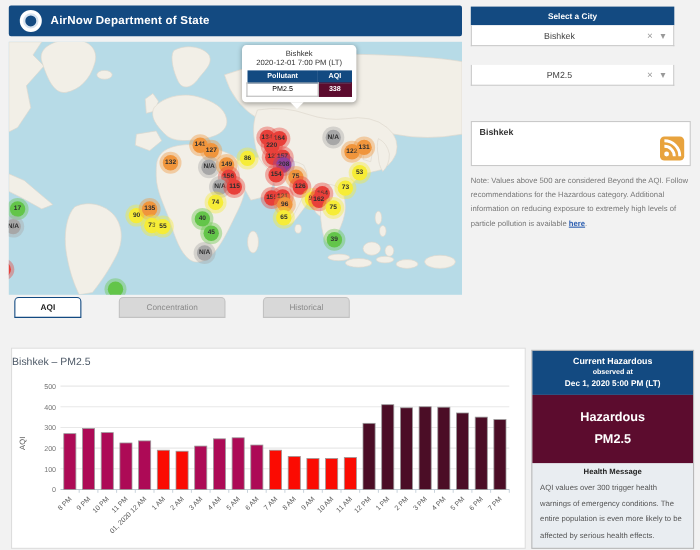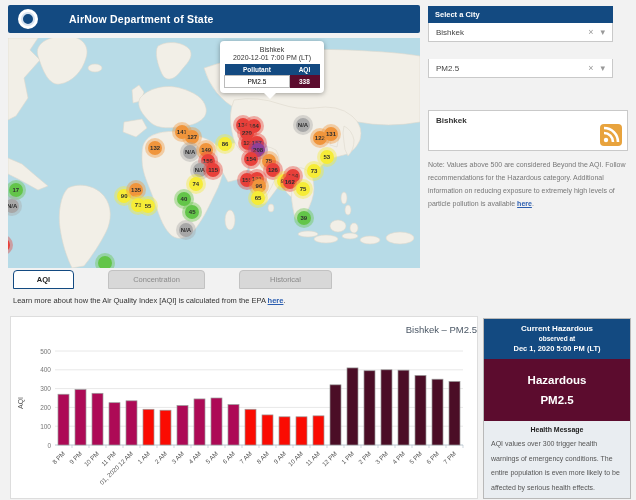--- a/index.html
+++ b/index.html
@@ -3,59 +3,59 @@
 <meta charset="utf-8">
 <style>
   html,body{margin:0;padding:0;}
   body{width:636px;height:500px;background:#f2f2f2;font-family:"Liberation Sans",sans-serif;overflow:hidden;position:relative;}
   .app{position:absolute;inset:0;}
 
   
   .header-bar{position:absolute;left:8px;top:5px;width:412px;height:28px;background:#134a81;border-radius:2px;display:flex;align-items:center;gap:8px;padding:0 10px;box-sizing:border-box;}
   .seal{width:20px;height:20px;border-radius:50%;background:#fff;display:flex;align-items:center;justify-content:center;flex:0 0 auto;}
   .seal-inner{width:14px;height:14px;border-radius:50%;background:#134a81;border:2px solid #d7e3f0;box-sizing:border-box;}
-  .app-title{color:#fff;font-size:10.5px;font-weight:bold;letter-spacing:.2px;margin-left:23px;}
+  .app-title{color:#fff;font-size:10.5px;font-weight:bold;letter-spacing:.2px;}
 
   
   .map{position:absolute;left:8px;top:38px;width:412px;height:230px;background:#b7dbe7;overflow:hidden;}
   .map svg.land{position:absolute;inset:0;}
   .marker{position:absolute;width:14px;height:14px;margin:-7px 0 0 -7px;border-radius:50%;display:flex;align-items:center;justify-content:center;font-size:6px;font-weight:bold;color:#2e2e2e;line-height:1;}
   
   .popup{position:absolute;left:212px;top:3px;width:104px;background:#fff;border-radius:4px;box-shadow:0 1px 5px rgba(0,0,0,.35);padding:5px 4px 5px;box-sizing:border-box;text-align:center;z-index:30;}
   .popup .city{font-size:7px;color:#333;}
   .popup .dt{font-size:7px;color:#333;margin-top:1px;}
   .popup table{width:100%;border-collapse:collapse;margin-top:3px;}
   .popup th{background:#134a81;color:#fff;font-size:6.5px;padding:2px 1px;}
   .popup td{font-size:6.5px;padding:2px 1px;border:1px solid #bbb;}
   .popup td.aqi{background:#5c0c2e;color:#fff;font-weight:bold;border-color:#5c0c2e;}
   .popup-pointer{position:absolute;left:44px;top:100%;width:0;height:0;border:6px solid transparent;border-top-color:#fff;}
 
   
-  .panel{position:absolute;left:428px;width:185px;box-sizing:border-box;}
+  .panel{position:absolute;left:428px;width:185px;box-sizing:border-box;text-align:center;}
   .panel .ph{background:#134a81;color:#fff;font-size:7.5px;font-weight:bold;padding:4px 7px;}
   .panel .pb{background:#fff;border:1px solid #c9c9c9;border-top:none;display:flex;align-items:center;padding:4px 7px;font-size:8px;color:#444;}
   .pb .val{flex:1;}
   .pb .ctl{color:#999;font-size:9px;margin-left:7px;cursor:pointer;}
   .feed{position:absolute;left:428px;top:110px;width:200px;height:41px;background:#fff;border:1px solid #c9c9c9;box-sizing:border-box;}
   .feed .fcity{position:absolute;left:7px;top:5px;font-size:8px;font-weight:bold;color:#333;}
   .rss{position:absolute;right:5px;bottom:4px;width:22px;height:22px;border-radius:4px;background:#e8a33d;}
   .note{position:absolute;left:428px;top:158px;width:200px;font-size:7px;color:#777;line-height:13px;}
   .note a,.learn a{color:#2a5db0;font-weight:bold;text-decoration:underline;cursor:pointer;}
 
   
   .tabs{position:absolute;left:13px;top:270px;height:19px;display:flex;gap:2px;}
   .tab{height:19px;display:flex;align-items:center;justify-content:center;font-size:7.5px;box-sizing:border-box;border-radius:4px 4px 0 0;cursor:pointer;}
   .tab.active{background:#fff;border:1px solid #134a81;color:#222;font-weight:bold;width:61px;}
   .tab.inactive{background:#d8d8d8;border:1px solid #c2c2c2;color:#8a8a8a;margin-left:32px;}
-  .tab.w1{width:97px}.tab.w2{width:93px}
+  .tab.w1{width:97px}.tab.w2{width:79px}
   .learn{position:absolute;left:13px;top:296px;font-size:7.5px;color:#333;}
 
   
   .chart-card{position:absolute;left:10px;top:316px;width:468px;height:183px;background:#fff;border:1px solid #ddd;box-sizing:border-box;}
-  .chart-title{text-align:right;font-size:9.5px;color:#4c5866;margin-top:7px;}
+  .chart-title{text-align:left;font-size:9.5px;color:#4c5866;margin-top:7px;}
 
   
   .cc{position:absolute;left:483px;top:318px;width:148px;height:181px;border:1px solid #b9b9b9;box-sizing:border-box;background:#e9edf1;}
   .cc-head{background:#134a81;color:#fff;text-align:center;padding:5px 2px 6px;}
   .cc-head .t{font-size:8px;font-weight:bold;}
   .cc-head .o{font-size:6.5px;font-weight:bold;margin-top:2px;}
   .cc-head .d{font-size:7.5px;font-weight:bold;margin-top:2px;}
   .cc-mid{background:#5c0c2e;color:#fff;text-align:center;padding:11px 2px;}
   .cc-mid div{font-size:11.5px;font-weight:bold;line-height:20px;}
   .cc-health{padding:5px 7px;}
@@ -221,23 +221,20 @@
   <div class="note">
     <span>Note: Values above 500 are considered Beyond the AQI. Follow recommendations for the Hazardous category. Additional information on reducing exposure to extremely high levels of particle pollution is available </span><a>here</a><span>.</span>
   </div>
 
   <div class="tabs">
     <div class="tab active">AQI</div>
     <div class="tab inactive w1">Concentration</div>
     <div class="tab inactive w2">Historical</div>
   </div>
 
-  <div class="learn">
-    <span>Learn more about how the Air Quality Index [AQI] is calculated from the EPA </span><a>here</a><span>.</span>
-  </div>
 
   <div class="chart-card">
     <div class="chart-title">Bishkek – PM2.5</div>
     <svg id="aqi-chart" width="464" height="160" viewBox="0 0 464 160">
         <text x="40" y="112.5" text-anchor="end" font-size="6.5" fill="#777" font-family="Liberation Sans, sans-serif">0</text>
         <line x1="44" y1="91.2" x2="452" y2="91.2" stroke="#e8e8e8" stroke-width="1"></line>
         <text x="40" y="93.7" text-anchor="end" font-size="6.5" fill="#777" font-family="Liberation Sans, sans-serif">100</text>
         <line x1="44" y1="72.4" x2="452" y2="72.4" stroke="#e8e8e8" stroke-width="1"></line>
         <text x="40" y="74.9" text-anchor="end" font-size="6.5" fill="#777" font-family="Liberation Sans, sans-serif">200</text>
         <line x1="44" y1="53.6" x2="452" y2="53.6" stroke="#e8e8e8" stroke-width="1"></line>

